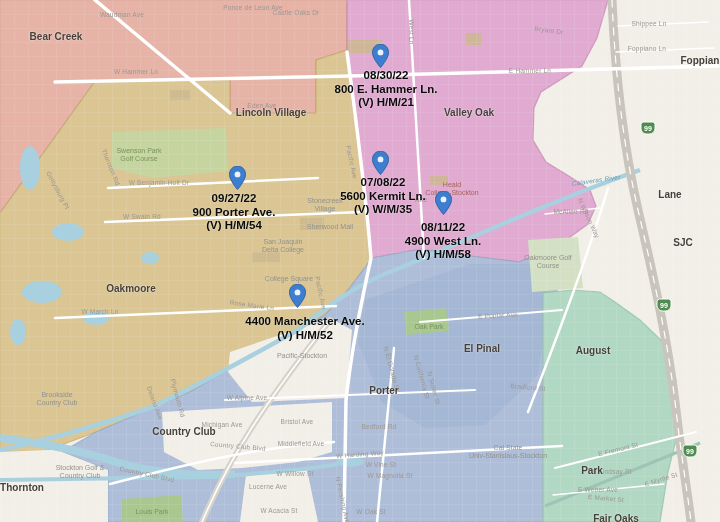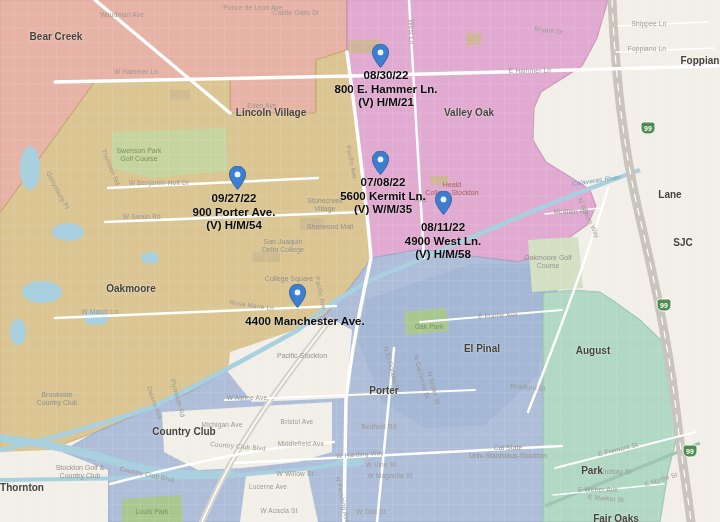--- a/index.html
+++ b/index.html
@@ -231,14 +231,15 @@
       <div>08/11/22</div>
       <div>4900 West Ln.</div>
       <div>(V) H/M/58</div>
     </div>
     <div class="pin" style="left: 288.5px; top: 284px;"><svg width="17" height="24" viewBox="0 0 20 28">
         <path d="M10 0C4.5 0 .5 4.4 .5 9.8 .5 17 10 27.5 10 27.5S19.5 17 19.5 9.8C19.5 4.4 15.5 0 10 0Z" fill="#3e7ed0" stroke="#2b5f9e" stroke-width="1"></path>
         <circle cx="10" cy="9.8" r="3.4" fill="#ffffff" opacity=".9"></circle>
       </svg></div>
     <div class="incident" style="left: 305px; top: 315px;">
       <div>4400 Manchester Ave.</div>
+      <div>(V) H/M/52</div>
     </div>
   </div>
 
 </body></html>

